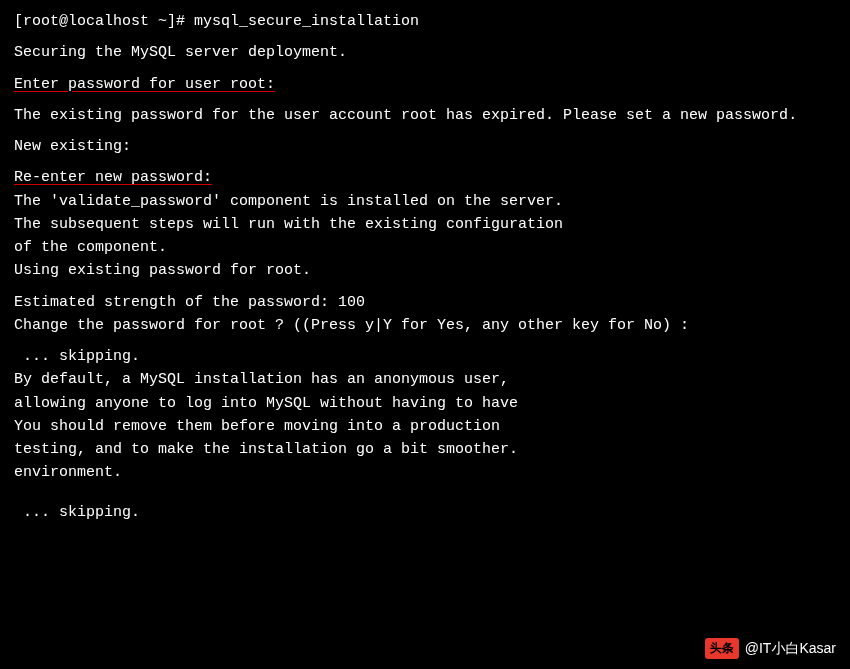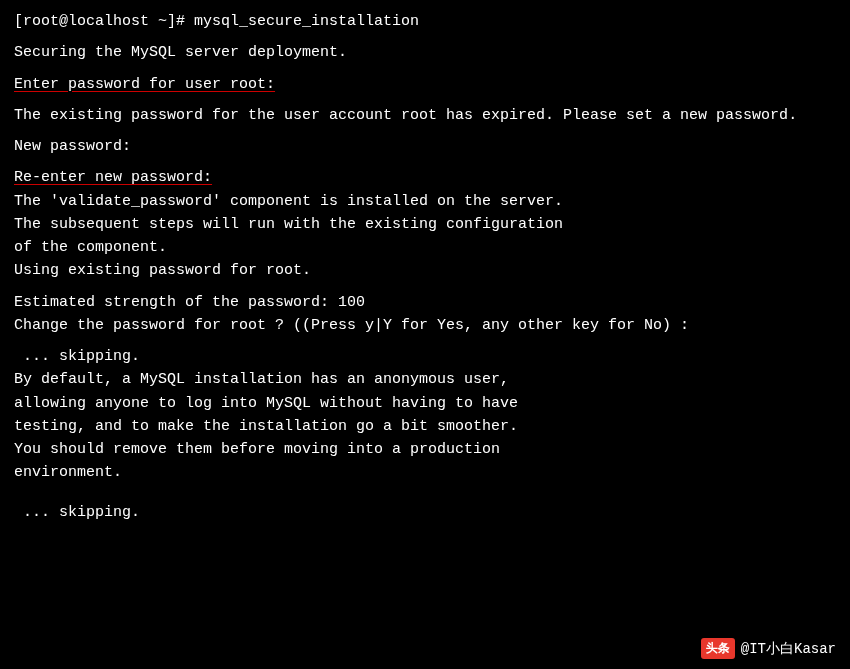--- a/index.html
+++ b/index.html
@@ -1,19 +1,18 @@
 <!DOCTYPE html>
 <html><head>
   <meta charset="utf-8">
   <style>
     * {
       margin: 0;
       padding: 0;
       box-sizing: border-box;
-      font-family: Liberation Mono, monospace;
     }
 
     body {
       width: 850px;
       height: 669px;
       background-color: #000000;
       font-family: 'Courier New', Courier, monospace;
       font-size: 15px;
       color: #ffffff;
       overflow: hidden;
@@ -50,56 +49,56 @@
       color: #ffffff;
       font-family: Arial, sans-serif;
       font-size: 14px;
       display: flex;
       align-items: center;
       gap: 6px;
     }
 
     .watermark-logo {
       background-color: #e8372c;
-      color: #ffffff;
+      color: #000000;
       font-weight: bold;
       font-size: 12px;
       padding: 2px 5px;
       border-radius: 3px;
     }
   </style>
 </head>
 <body>
 
 <div class="terminal-container">
   <div id="terminal-output">
       <div class="terminal-line">[root@localhost ~]# mysql_secure_installation</div>
       <div class="terminal-line spacer"></div>
       <div class="terminal-line">Securing the MySQL server deployment.</div>
       <div class="terminal-line spacer"></div>
       <div class="terminal-line"><span class="underlined-red">Enter password for user root:</span></div>
       <div class="terminal-line spacer"></div>
       <div class="terminal-line">The existing password for the user account root has expired. Please set a new password.</div>
       <div class="terminal-line spacer"></div>
-      <div class="terminal-line">New password:</div>
+      <div class="terminal-line">New existing:</div>
       <div class="terminal-line spacer"></div>
       <div class="terminal-line"><span class="underlined-red">Re-enter new password:</span></div>
       <div class="terminal-line">The 'validate_password' component is installed on the server.</div>
       <div class="terminal-line">The subsequent steps will run with the existing configuration</div>
       <div class="terminal-line">of the component.</div>
       <div class="terminal-line">Using existing password for root.</div>
       <div class="terminal-line spacer"></div>
       <div class="terminal-line">Estimated strength of the password: 100</div>
       <div class="terminal-line">Change the password for root ? ((Press y|Y for Yes, any other key for No) :</div>
       <div class="terminal-line spacer"></div>
       <div class="terminal-line"> ... skipping.</div>
       <div class="terminal-line">By default, a MySQL installation has an anonymous user,</div>
       <div class="terminal-line">allowing anyone to log into MySQL without having to have</div>
+      <div class="terminal-line">You should remove them before moving into a production</div>
       <div class="terminal-line">testing, and to make the installation go a bit smoother.</div>
-      <div class="terminal-line">You should remove them before moving into a production</div>
       <div class="terminal-line">environment.</div>
       <div class="terminal-line spacer"></div>
       <div class="terminal-line spacer"></div>
       <div class="terminal-line"> ... skipping.</div>
     </div>
 
   <div class="watermark">
     <span class="watermark-logo">头条</span>
     <span>@IT小白Kasar</span>
   </div>

